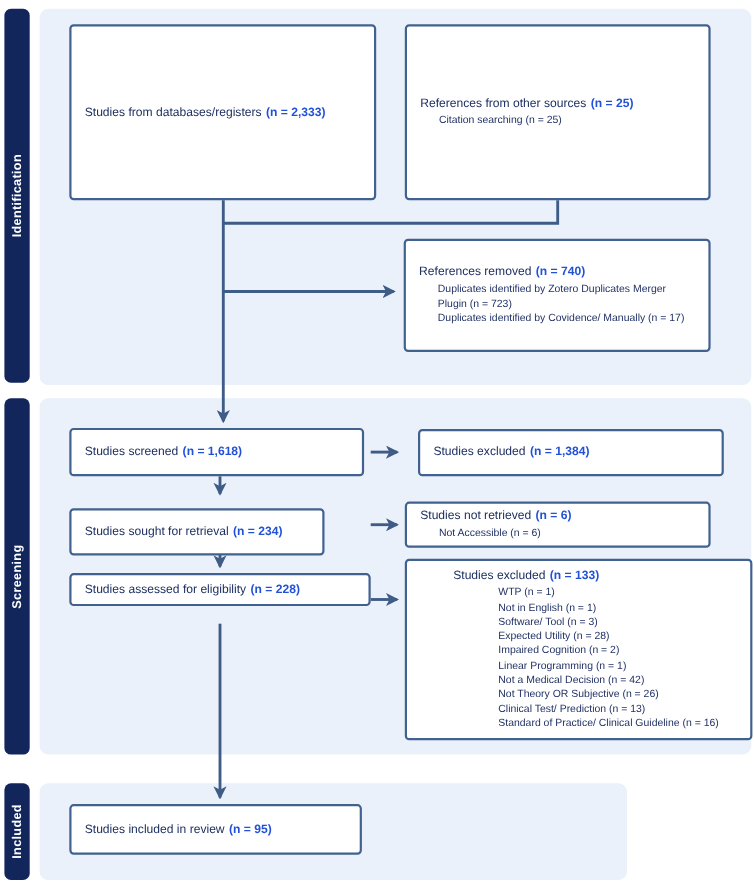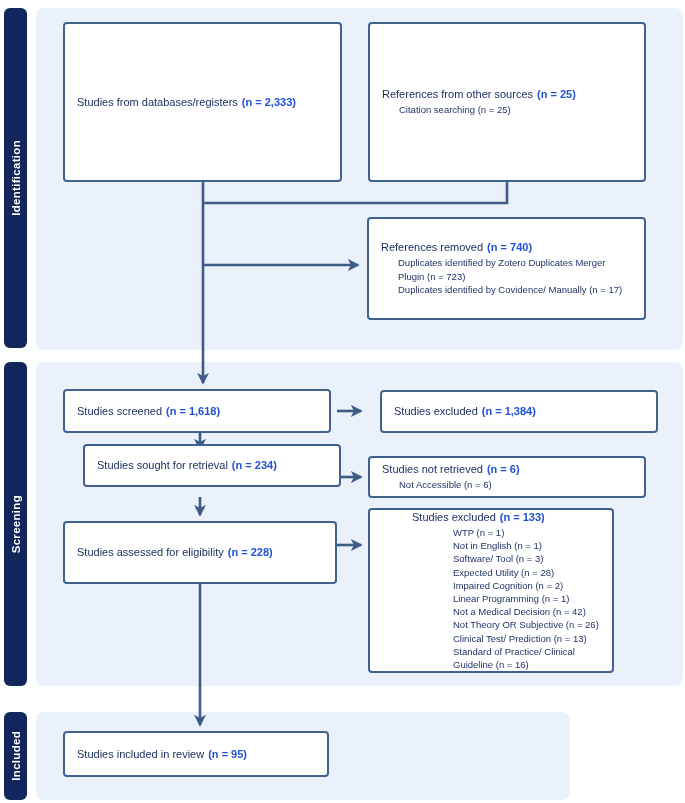--- a/index.html
+++ b/index.html
@@ -96,36 +96,36 @@
   </div>
 
   <div class="box" style="left:63px;top:389px;width:268px;height:44px;">
     <div class="main-line"><span>Studies screened</span><span class="cnt">(n = 1,618)</span></div>
   </div>
 
   <div class="box" style="left:380px;top:390px;width:278px;height:43px;">
     <div class="main-line"><span>Studies excluded</span><span class="cnt">(n = 1,384)</span></div>
   </div>
 
-  <div class="box" style="left:63px;top:444px;width:258px;height:43px;margin-left:20px;">
+  <div class="box" style="left:63px;top:462px;width:232px;height:43px;">
     <div class="main-line"><span>Studies sought for retrieval</span><span class="cnt">(n = 234)</span></div>
   </div>
 
   <div class="box" style="left:368px;top:456px;width:278px;height:42px;">
     <div class="main-line"><span>Studies not retrieved</span><span class="cnt">(n = 6)</span></div>
     <div class="sub">
       <div class="sub-line">Not Accessible (n = 6)</div>
     </div>
   </div>
 
-  <div class="box" style="left:63px;top:521px;width:274px;height:63px;">
+  <div class="box" style="left:63px;top:521px;width:274px;height:30px;">
     <div class="main-line"><span>Studies assessed for eligibility</span><span class="cnt">(n = 228)</span></div>
   </div>
 
-  <div class="box sub-tight" style="left:368px;top:508px;width:246px;height:165px;padding-left:42px;">
+  <div class="box sub-tight" style="left:368px;top:508px;width:316px;height:165px;padding-left:42px;">
     <div class="main-line"><span>Studies excluded</span><span class="cnt">(n = 133)</span></div>
     <div class="sub">
       <div class="sub-line">WTP (n = 1)</div>
       <div class="sub-line">Not in English (n = 1)</div>
       <div class="sub-line">Software/ Tool (n = 3)</div>
       <div class="sub-line">Expected Utility (n = 28)</div>
       <div class="sub-line">Impaired Cognition (n = 2)</div>
       <div class="sub-line">Linear Programming (n = 1)</div>
       <div class="sub-line">Not a Medical Decision (n = 42)</div>
       <div class="sub-line">Not Theory OR Subjective (n = 26)</div>

